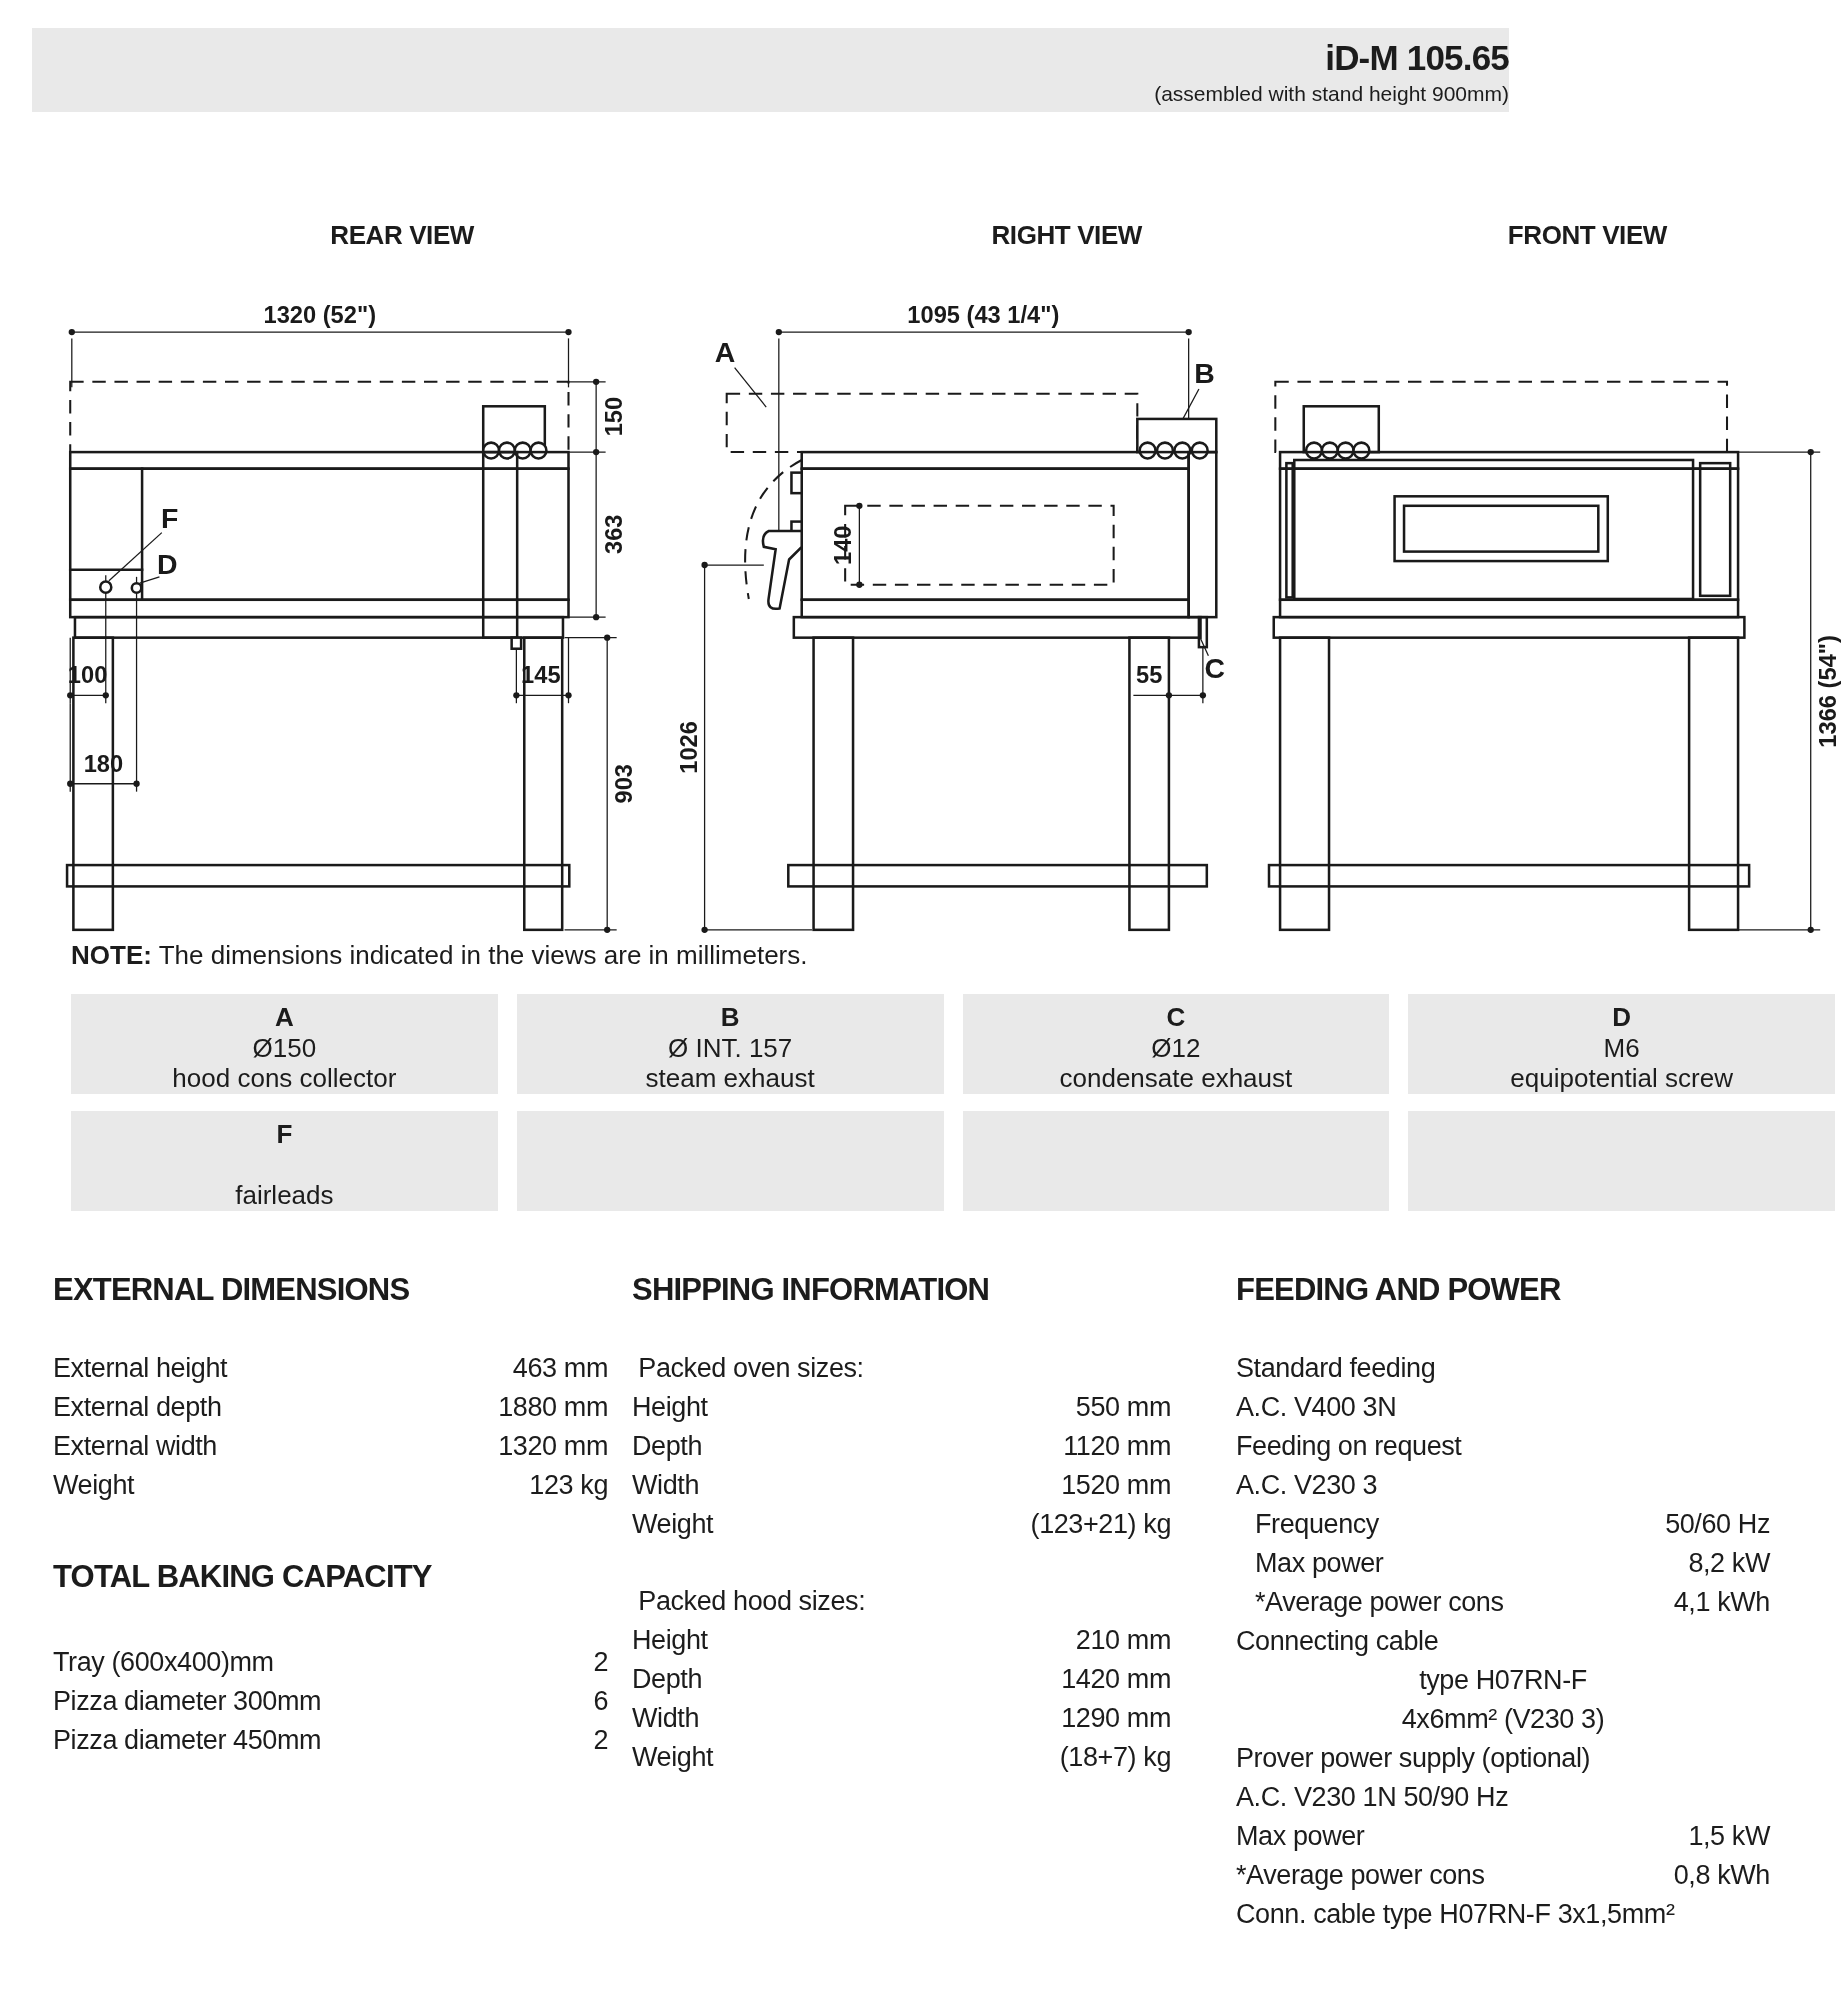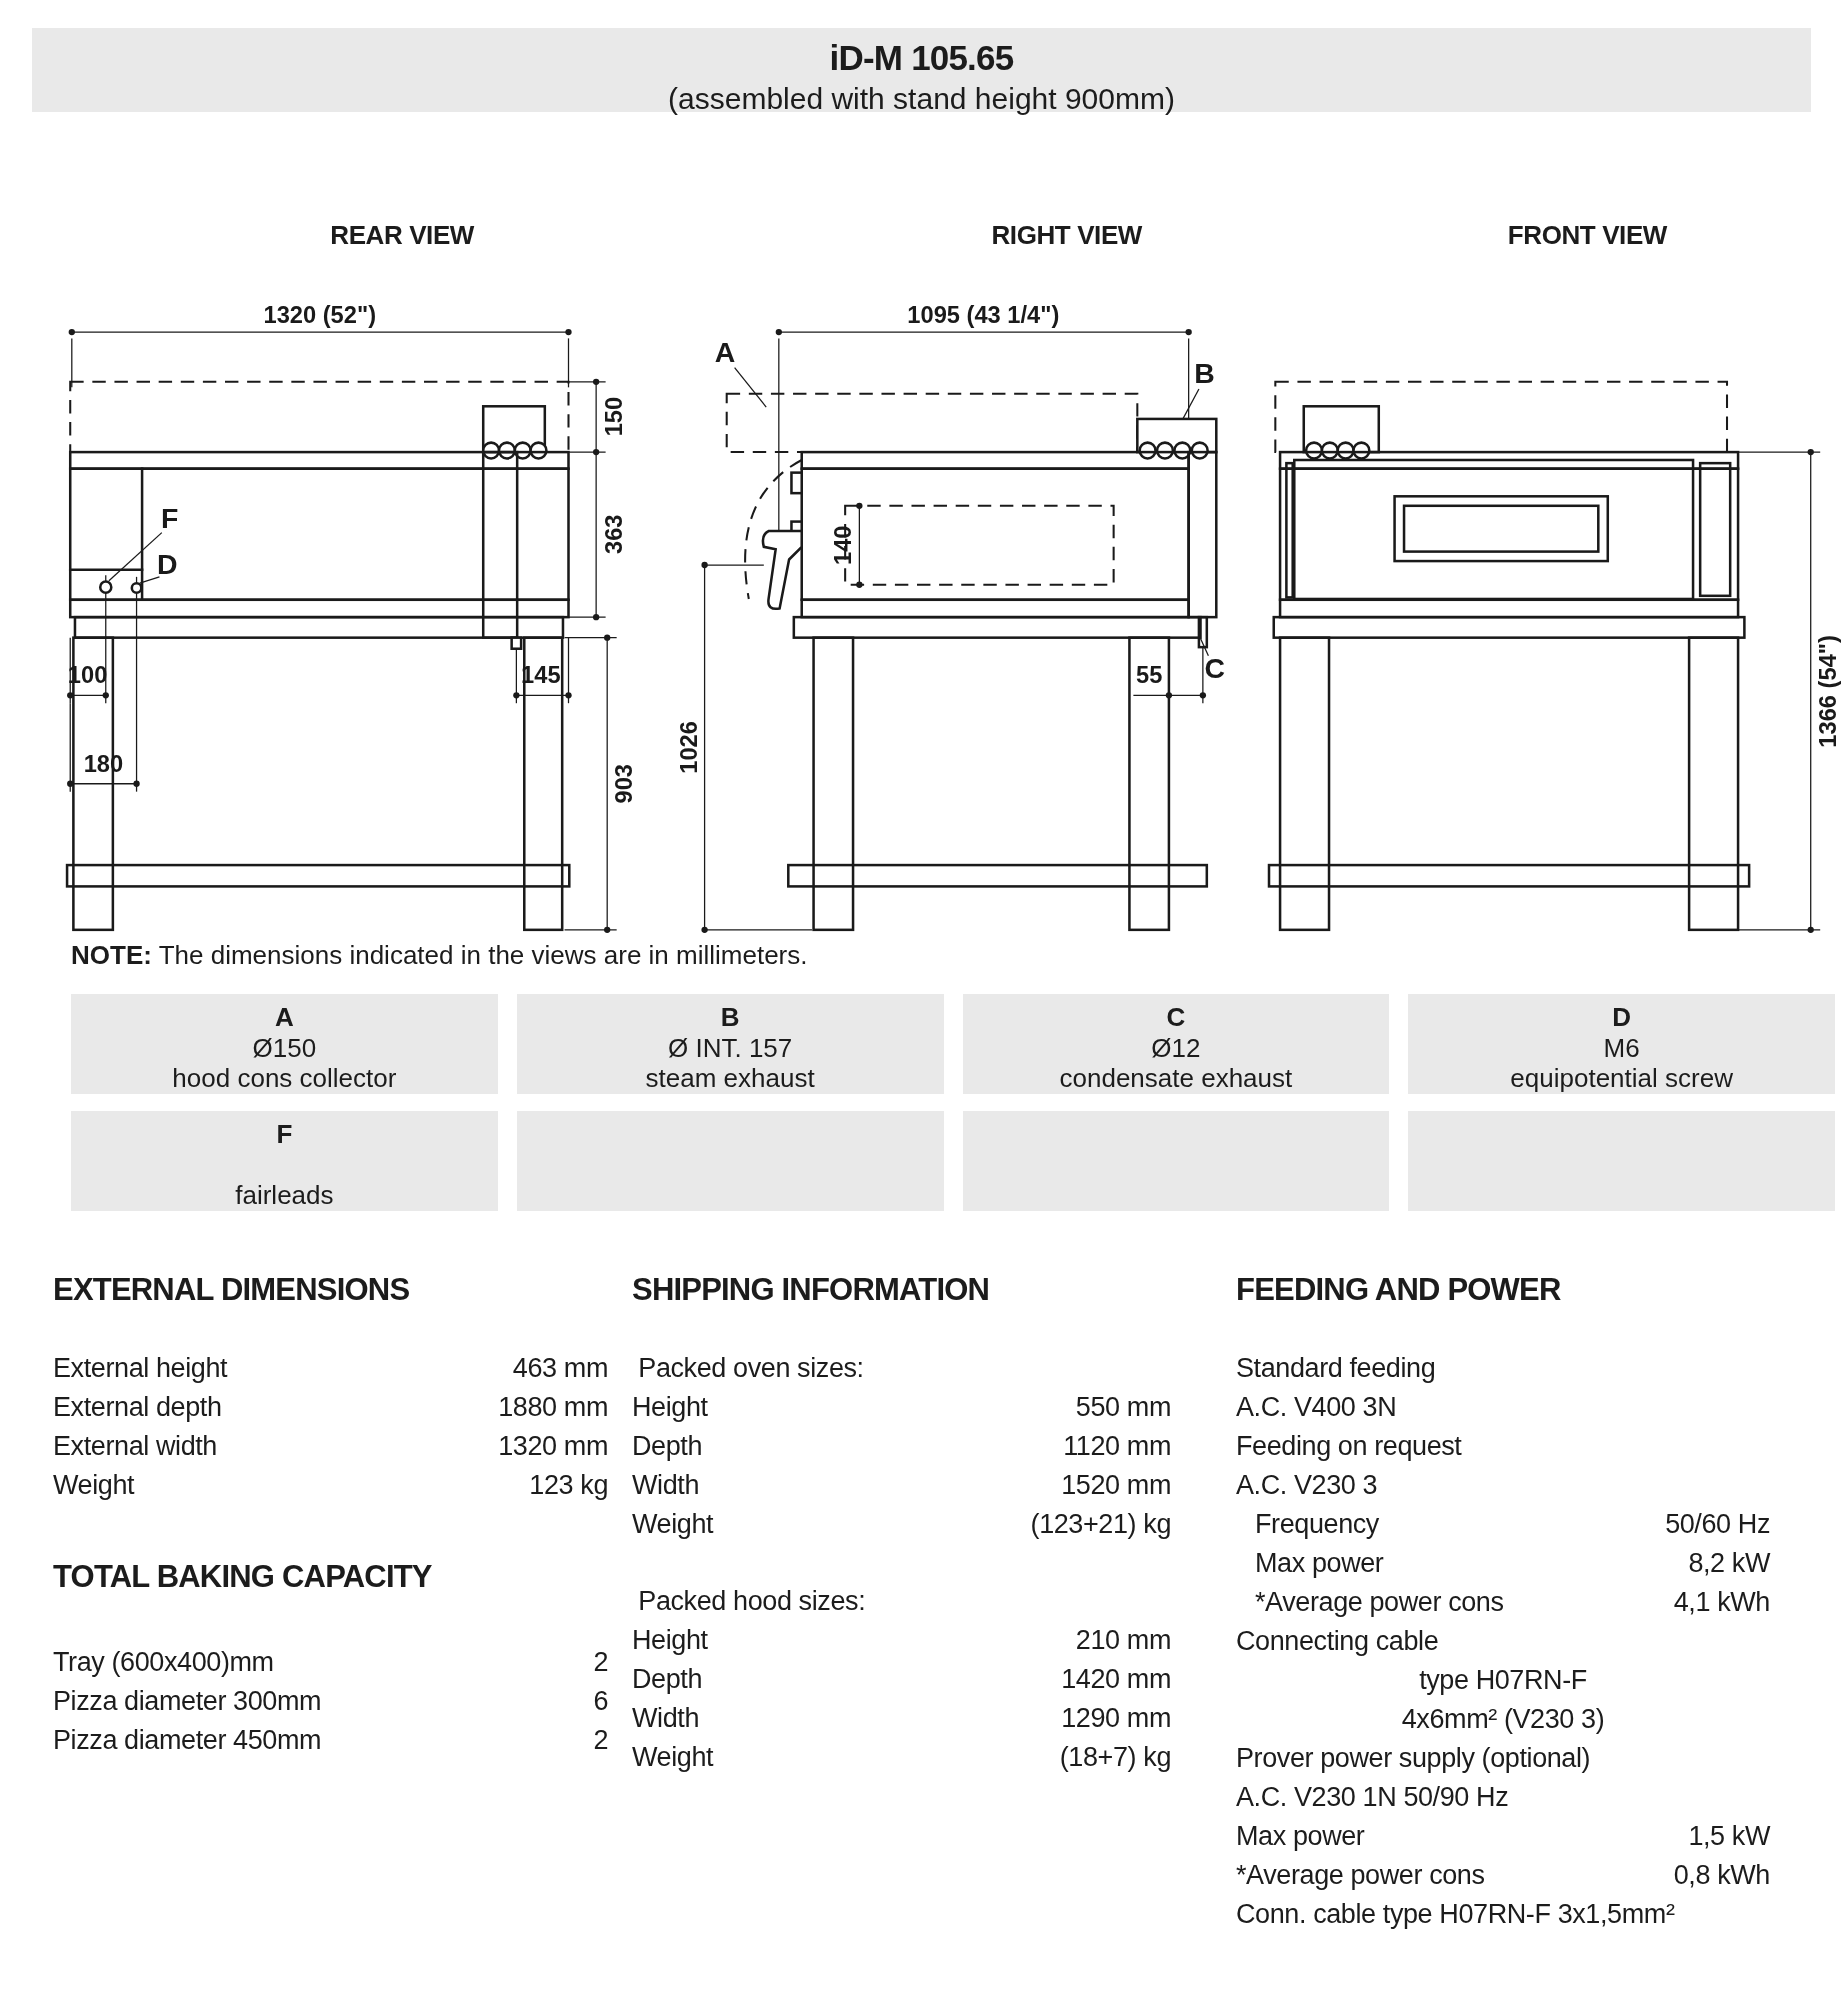--- a/index.html
+++ b/index.html
@@ -1,21 +1,21 @@
 <!DOCTYPE html>
 <html style="font-size:12.6px"><head>
 <meta charset="utf-8">
 <style>
   html,body{margin:0;padding:0;background:#fff;}
   .page{position:relative;width:1842px;height:1997px;background:#ffffff;
         font-family:"Liberation Sans",sans-serif;color:#1c1c1c;overflow:hidden;}
   
-  .hdr{position:absolute;left:32px;top:28px;width:1779px;height:84px;background:#e9e9e9;text-align:center;}
+  .hdr{position:absolute;left:32px;top:28px;width:1477px;height:84px;background:#e9e9e9;text-align:right;}
   .hdr-title{font-size:35px;font-weight:bold;letter-spacing:-0.8px;margin-top:9.5px;}
-  .hdr-sub{font-size:30px;margin-top:4.7px;}
+  .hdr-sub{font-size:21px;margin-top:4.7px;}
   
   .vtitle{position:absolute;top:220px;width:316px;text-align:right;font-size:26px;font-weight:bold;letter-spacing:-0.4px;}
   #vt-rear{left:158px}#vt-right{left:826px}#vt-front{left:1351px}
   
   svg{position:absolute;overflow:visible;}
   svg text{font-family:"Liberation Sans",sans-serif;}
   .ln{stroke:#1a1a1a;stroke-width:3.2;fill:none;stroke-linecap:square}
   .lnw{stroke:#1a1a1a;stroke-width:3.2;fill:#fff;stroke-linecap:square}
   .thin{stroke:#1a1a1a;stroke-width:1.6;fill:none}
   .dash{stroke:#1a1a1a;stroke-width:2.6;fill:none;stroke-dasharray:17 11}

